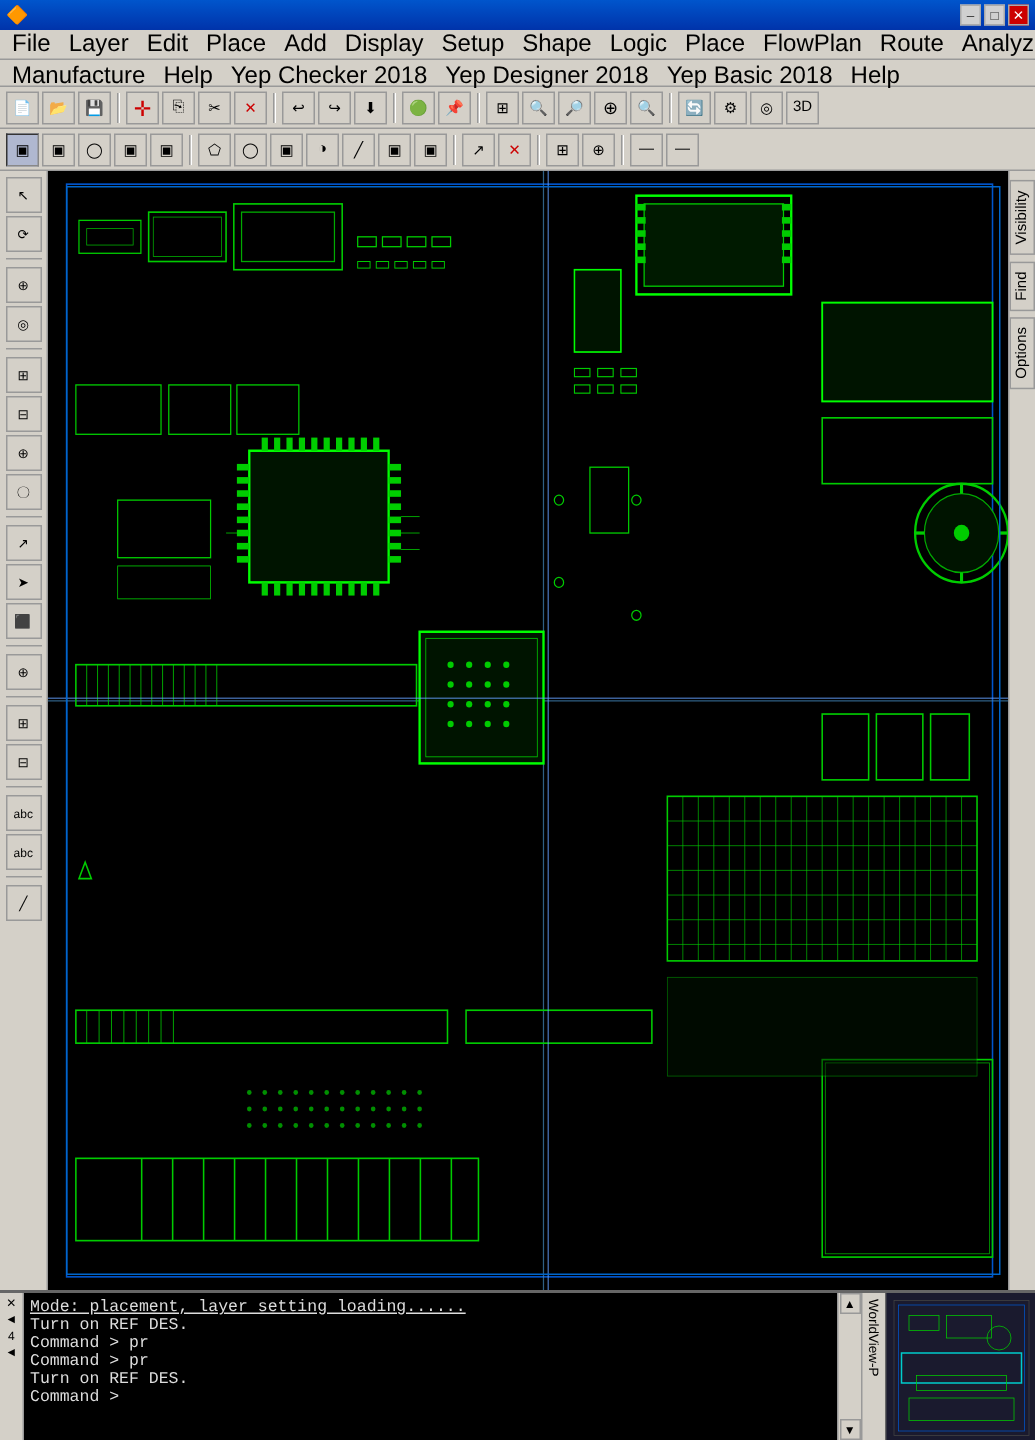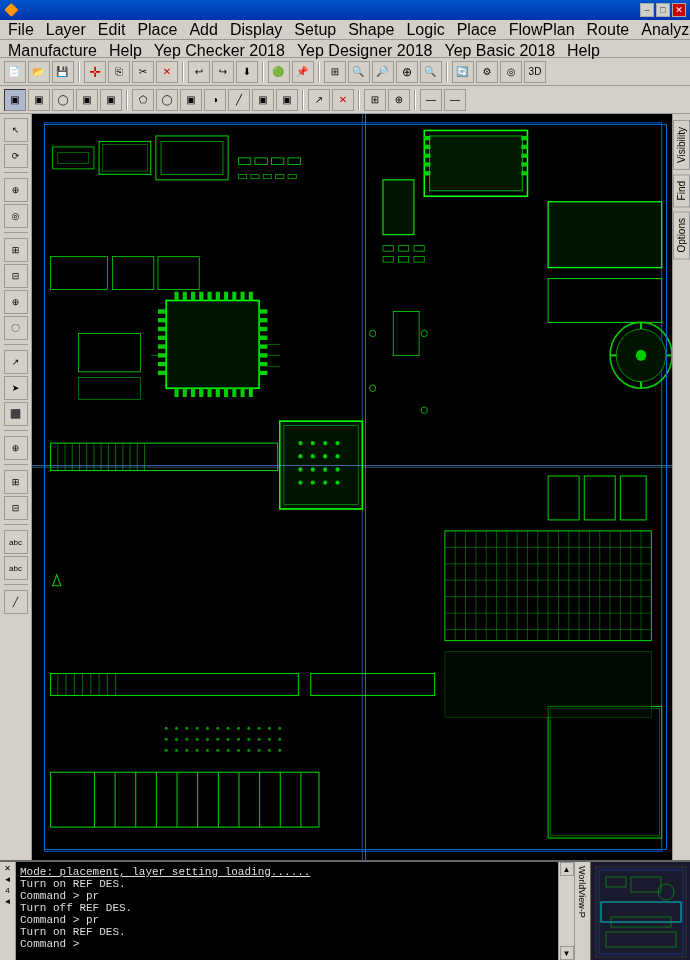--- a/index.html
+++ b/index.html
@@ -635,21 +635,20 @@
   <div style="width:16px; background:#d4d0c8; border-right:1px solid #999; display:flex; flex-direction:column; align-items:center; padding-top:2px; gap:2px;">
     <div style="font-size:8px; color:#000;">✕</div>
     <div style="font-size:8px; color:#000;">◄</div>
     <div style="font-size:8px; color:#000;">4</div>
     <div style="font-size:8px; color:#000;">◄</div>
   </div>
   <div id="console-text">
     <div style="color:#ddd;text-decoration:underline;">Mode: placement, layer setting loading......</div>
     <div style="color:#ddd;">Turn on REF DES.</div>
     <div style="color:#ddd;">Command &gt; pr</div>
-    <div style="color:#ddd;">Turn off REF DES.</div>
     <div style="color:#ddd;">Command &gt; pr</div>
     <div style="color:#ddd;">Turn on REF DES.</div>
     <div style="color:#ddd;">Command &gt;</div>
   </div>
   <div id="console-scroll">
     <div id="console-scroll-btn-up">▲</div>
     <div style="flex:1; background:#888; margin:2px 1px;"></div>
     <div id="console-scroll-btn-dn">▼</div>
   </div>
   <div id="worldview-label">

